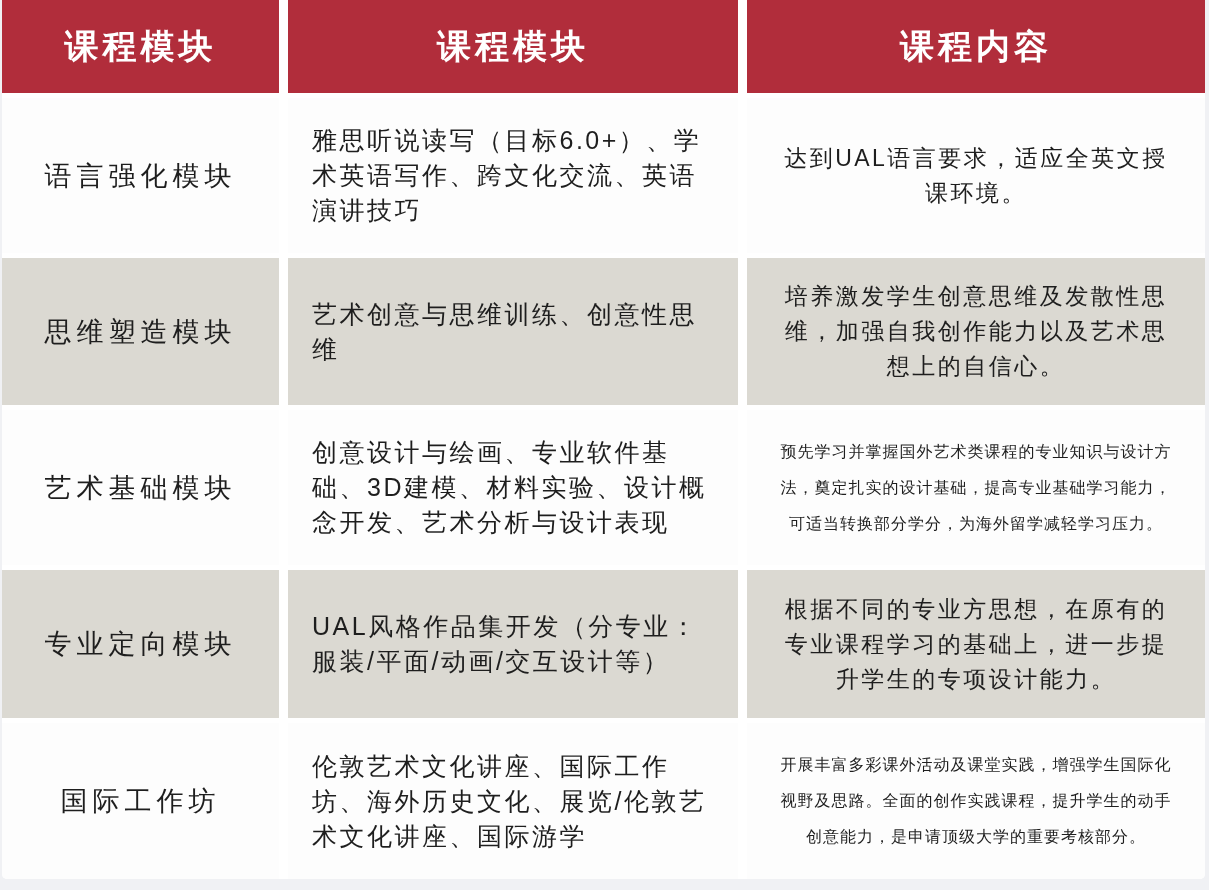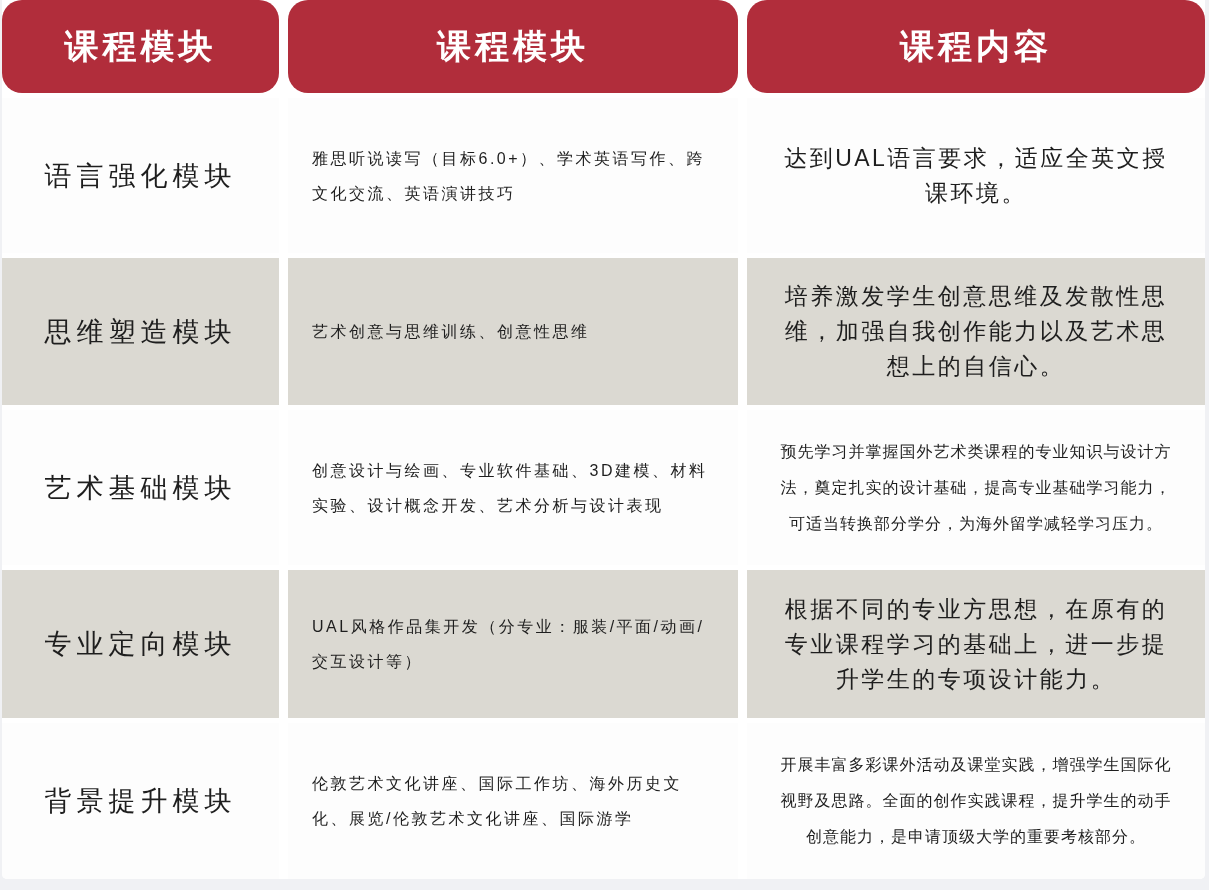--- a/index.html
+++ b/index.html
@@ -35,33 +35,32 @@
   }
 
   .cell.header {
     background: var(--header-bg, #B12D3B);
     color: var(--header-text, #FFFFFF);
     justify-content: center;
     text-align: center;
     font-size: 34px;
     font-weight: bold;
     letter-spacing: 4px;
-    border-radius: 20px;
   }
 
   .cell.c-module {
     justify-content: center;
     text-align: right;
     font-size: 27px;
     letter-spacing: 5px;
     padding: 0 10px;
   }
 
   .cell.c-content {
-    font-size: 16px;
+    font-size: 25px;
     letter-spacing: 2.5px;
     line-height: 35px;
     padding: 0 24px;
     text-align: left;
   }
 
   .cell.c-goal {
     font-size: 23px;
     letter-spacing: 2.5px;
     line-height: 35px;
@@ -102,17 +101,17 @@
     <div class="cell c-module">艺术基础模块</div>
     <div class="cell c-content">创意设计与绘画、专业软件基础、3D建模、材料实验、设计概念开发、艺术分析与设计表现</div>
     <div class="cell c-goal tight">预先学习并掌握国外艺术类课程的专业知识与设计方法，奠定扎实的设计基础，提高专业基础学习能力，可适当转换部分学分，为海外留学减轻学习压力。</div>
   </div>
     <div class="row body alt">
     <div class="cell c-module">专业定向模块</div>
     <div class="cell c-content">UAL风格作品集开发（分专业：服装/平面/动画/交互设计等）</div>
     <div class="cell c-goal">根据不同的专业方思想，在原有的专业课程学习的基础上，进一步提升学生的专项设计能力。</div>
   </div>
     <div class="row body">
-    <div class="cell c-module">背景提升模块</div>
+    <div class="cell c-module">国际工作坊</div>
     <div class="cell c-content">伦敦艺术文化讲座、国际工作坊、海外历史文化、展览/伦敦艺术文化讲座、国际游学</div>
     <div class="cell c-goal tight">开展丰富多彩课外活动及课堂实践，增强学生国际化视野及思路。全面的创作实践课程，提升学生的动手创意能力，是申请顶级大学的重要考核部分。</div>
   </div>
   </div>
 
 </body></html>

